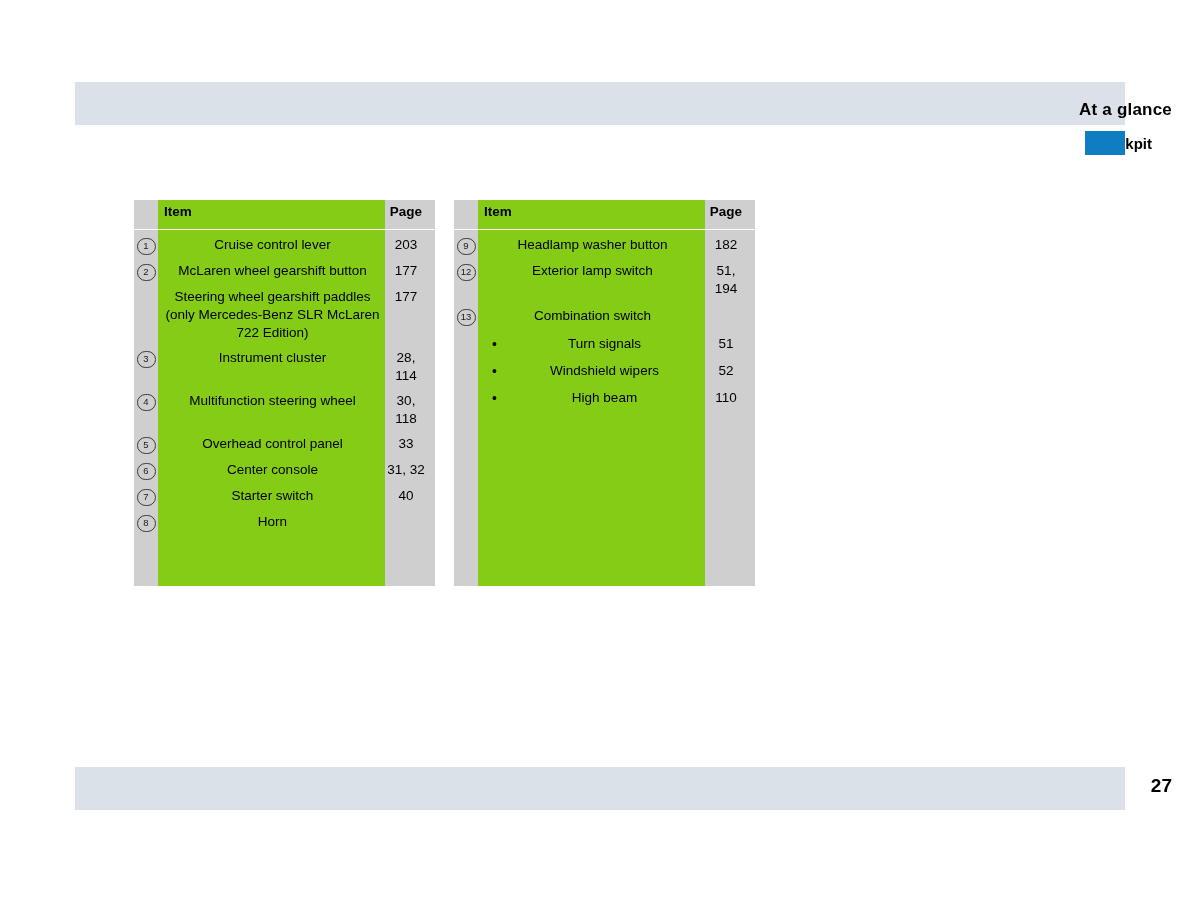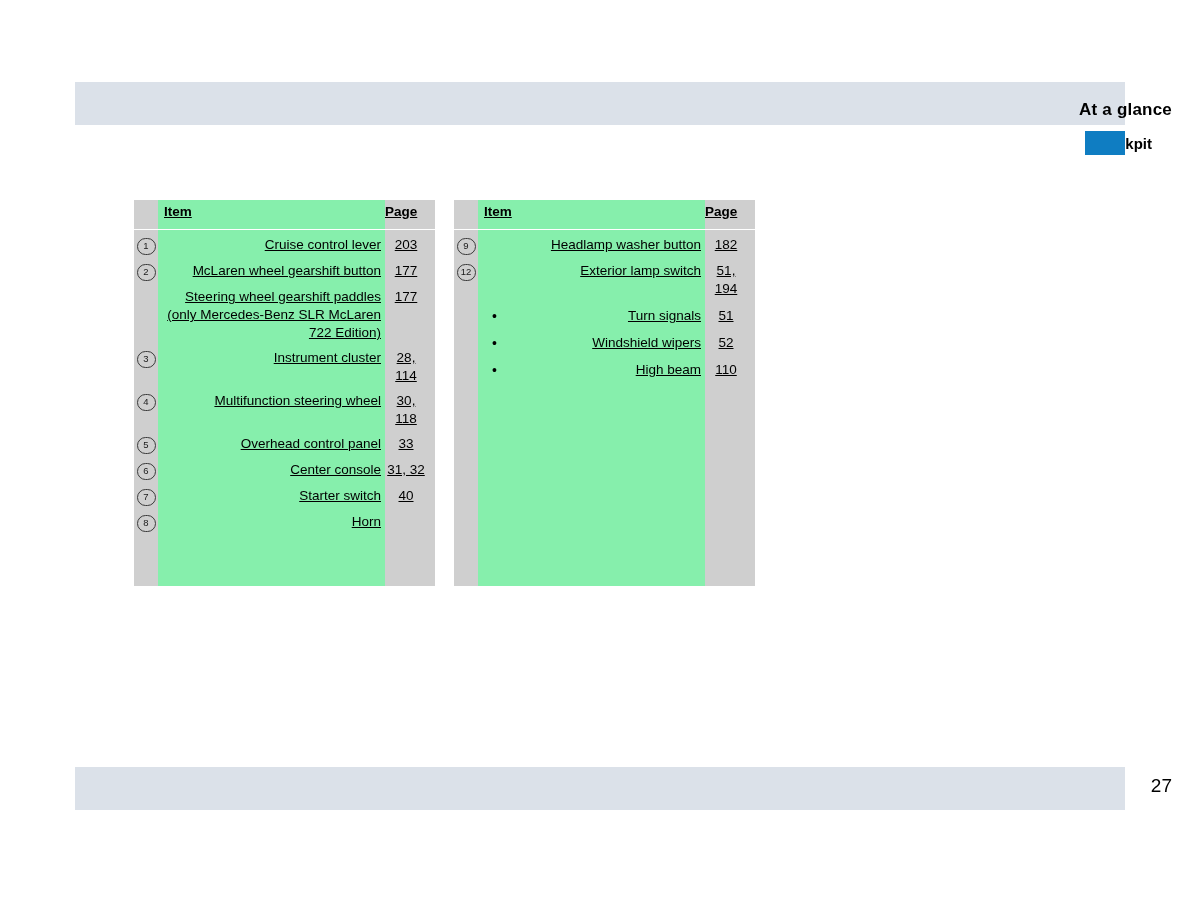--- a/index.html
+++ b/index.html
@@ -66,39 +66,38 @@
     top: 767px;
     width: 1050px;
     height: 43px;
     background: #dbe1e9;
   }
   .page-number {
     position: absolute;
     right: 28px;
     top: 775px;
     font-size: 19px;
-    font-weight: normal;
+    font-weight: bold;
     color: #000;
   }
 
   
   .tables-area {
     position: absolute;
     left: 134px;
     top: 200px;
     width: 940px;
   }
   .ref-table {
     position: absolute;
     top: 0;
     width: 301px;
     height: 386px;
-    background: #86efac;
+    background: #84cc16;
     font-size: 13.5px;
-    text-decoration: underline;
   }
   .ref-table.left  { left: 0px; }
   .ref-table.right { left: 320px; }
 
   
   .gutter-strip {
     position: absolute;
     left: 0;
     top: 0;
     width: 24px;
@@ -133,36 +132,36 @@
   
   .thead-row th {
     height: 25px;
     padding-top: 4px;
     font-size: 13.5px;
     font-weight: bold;
     border-bottom: 1px solid #ffffff;
   }
   .th-num { }
   .th-item { text-align: left; padding-left: 6px !important; }
-  .th-page { text-align: left; padding-right: 8px !important; }
+  .th-page { text-align: center; padding-right: 8px !important; }
 
   
   .tbl tbody td {
     padding-top: 6px;
     padding-bottom: 1px;
     line-height: 18px;
   }
   td.td-num {
     text-align: center;
     padding-top: 7px;
   }
   td.td-item {
     padding-left: 6px;
     padding-right: 4px;
-    text-align: right;
+    text-align: center;
   }
   td.td-page {
     text-align: center;
     padding-right: 8px;
     white-space: pre-line;
   }
 
   
   .marker {
     display: inline-block;
@@ -293,20 +292,25 @@
           <td class="td-num"><span class="marker">9</span></td>
           <td class="td-item">Headlamp washer button</td>
           <td class="td-page">182</td>
         </tr>
         <tr>
           <td class="td-num"><span class="marker">12</span></td>
           <td class="td-item">Exterior lamp switch</td>
           <td class="td-page">51,
 194</td>
         </tr>
+        <tr class="sub-first">
+          <td class="td-num"><span class="marker">13</span></td>
+          <td class="td-item">Combination switch</td>
+          <td class="td-page"></td>
+        </tr>
         <tr class="bullet-row">
           <td class="td-num"></td>
           <td class="td-item">
             <div class="bullet-item">
               <span class="bullet-dot">•</span>
               <span>Turn signals</span>
             </div>
           </td>
           <td class="td-page">51</td>
         </tr>

